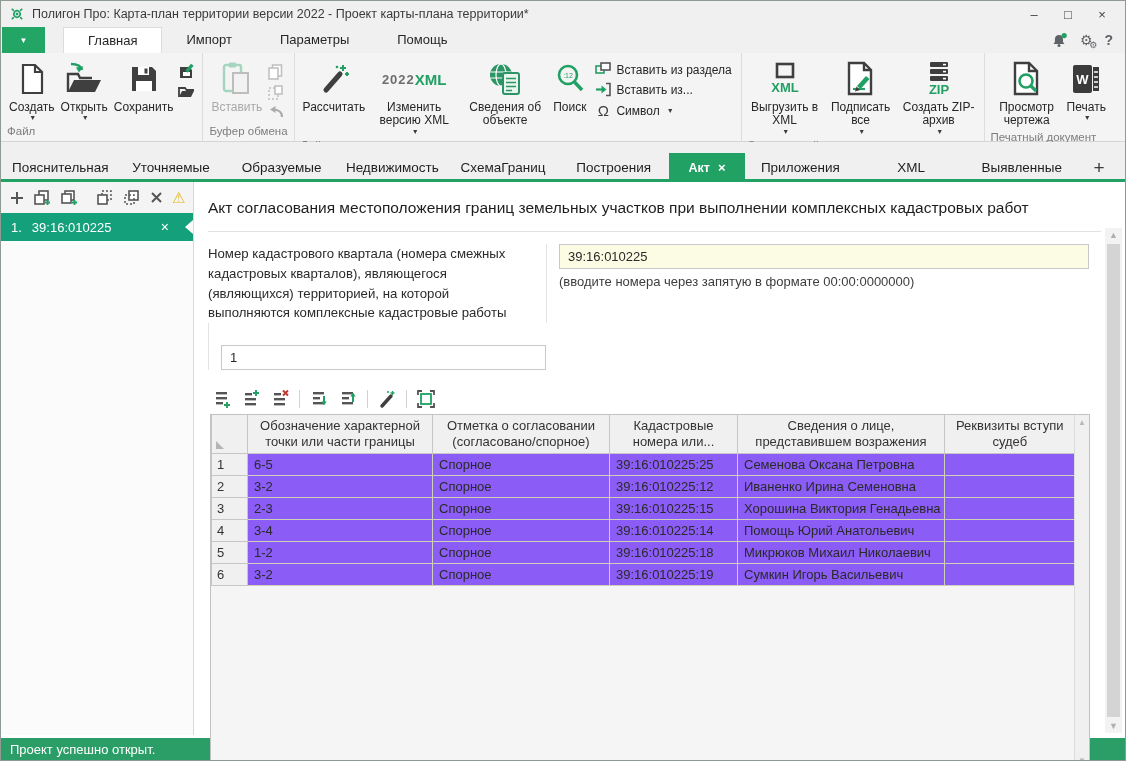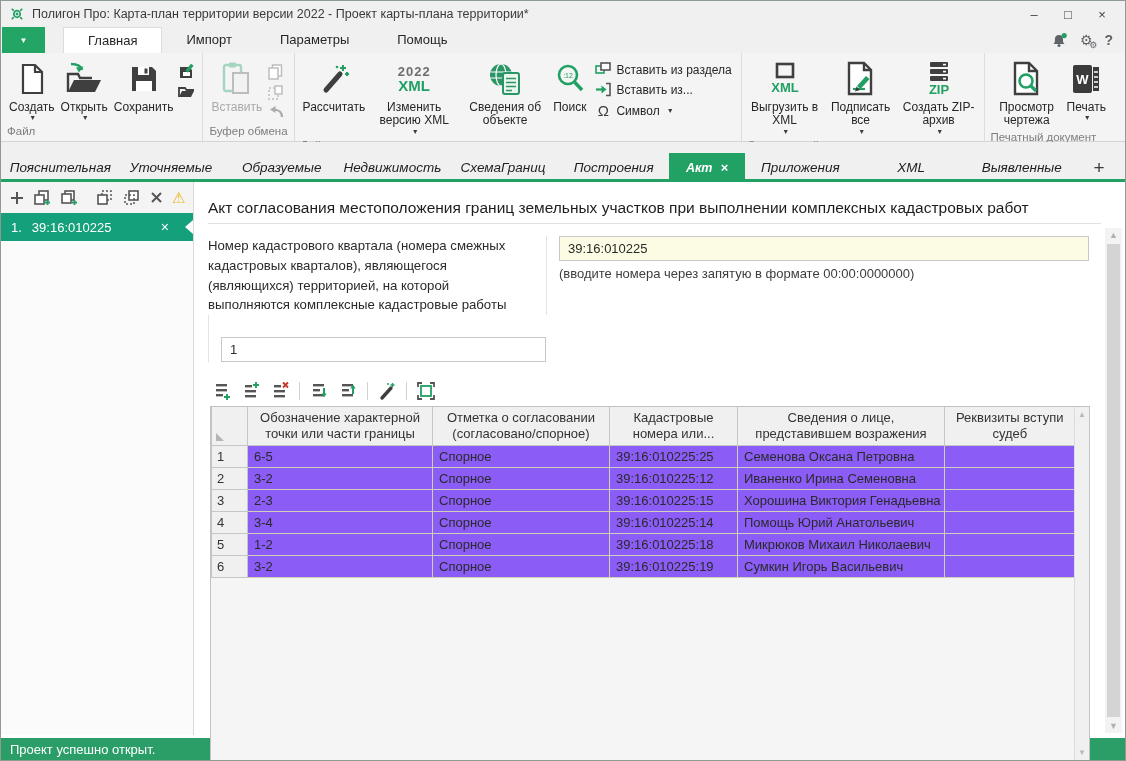--- a/index.html
+++ b/index.html
@@ -26,50 +26,50 @@
   .menu-right .help{ font-size:14px; color:#5f6368; font-weight:bold; }
   
   .ribbon{ height:89px; display:flex; background:#f4f4f4; border-bottom:1px solid #d5d5d5; flex:0 0 auto; }
   .rgroup{ display:flex; flex-direction:column; border-right:1px solid #ddd; }
   .rg-body{ flex:1; display:flex; align-items:flex-start; padding:4px 5px 0 5px; }
   .rg-label{ text-align:left; font-size:11.5px; color:#7d7d7d; padding:1px 6px 4px 6px; }
   .rbtn{ display:flex; flex-direction:column; align-items:center; text-align:center; padding:2px 3px; font-size:12px; line-height:1.12; color:#262626; }
   .rbtn .ricon{ height:40px; display:flex; align-items:center; justify-content:center; margin-bottom:2px; }
   .caret{ font-size:7px; color:#3c3c3c; display:inline-block; vertical-align:middle; margin-left:2px;}
   .rbtn.disabled{ color:#a9a9a9; }
-  .icon-xmlver{ display:flex; flex-direction:column; line-height:1; align-items:center; }
+  .icon-xmlver{ display:flex; flex-direction:row; line-height:1; align-items:center; }
   .icon-xmlver .top{ font-size:13px; font-weight:bold; color:#6d6d6d; letter-spacing:1px;}
   .icon-xmlver .bot{ font-size:15px; font-weight:bold; color:#21a064; }
   .rsmall-col{ display:flex; flex-direction:column; justify-content:flex-start; gap:5px; padding:5px 4px 0 6px; }
   .rsmall{ display:flex; align-items:center; gap:5px; font-size:12px; color:#262626; white-space:nowrap; }
   .rsmall .omega{ font-size:15px; color:#3c3c3c; width:16px; text-align:center;}
   .smallicons-col{ display:flex; flex-direction:column; gap:4px; padding:6px 2px 0 2px; }
   
   .ribbon-gap{ height:11px; flex:0 0 auto; background:#f0f0f0; }
   .doctabs{ height:29px; flex:0 0 auto; display:flex; align-items:stretch; position:relative; background:#f0f0f0; padding:0 4px; }
   .doctabs .underline{ position:absolute; left:0; right:0; bottom:0; height:3px; background:#21a164; }
-  .dtab{ flex:1; display:flex; align-items:center; justify-content:center; font-size:13.5px; color:#1f1f1f; white-space:nowrap;font-style:italic; }
+  .dtab{ flex:1; display:flex; align-items:center; justify-content:center; font-size:13.5px; color:#1f1f1f; white-space:nowrap; }
   .dtab.active{ flex:0 0 76px; background:#21a164; color:#fff; font-weight:bold; font-size:12.5px; gap:8px; }
   .dtab.active .tab-close{ font-weight:bold; font-size:13px; }
   .dtab-add{ flex:0 0 44px; display:flex; align-items:center; justify-content:center; font-size:19px; color:#3c3c3c; }
   
   .bodyarea{ flex:1 1 auto; display:flex; min-height:0; }
   .sidebar{ width:193px; flex:0 0 193px; background:#fbfbfb; border-right:1px solid #d9d9d9; display:flex; flex-direction:column; }
   .sb-toolbar{ height:31px; display:flex; align-items:center; gap:9px; padding:0 9px; background:#f4f4f4; }
   .sb-sep{ width:1px; height:16px; background:#cfcfcf; }
   .sb-ico{ width:18px; height:18px; display:flex; align-items:center; justify-content:center; }
   .sb-warning{ font-size:15px; color:#e8b516; }
   .sb-item{ height:28px; background:#13a07b; color:#fff; display:flex; align-items:center; padding:0 10px; font-size:13px; position:relative; }
   .sb-item .idx{ margin-right:10px; }
   .sb-item .close{ margin-left:auto; margin-right:14px; font-size:14px; }
   .sb-item .cur-arrow{ position:absolute; right:0; top:50%; margin-top:-7px; width:0; height:0;
       border-top:7px solid transparent; border-bottom:7px solid transparent; border-right:8px solid #fbfbfb; }
   
   .main{ flex:1 1 auto; background:#fff; position:relative; min-width:0; }
-  .heading-wrap{ margin:17px 24px 0 14px; padding-bottom:6px; border-bottom:1px solid #e1e1e1; }
+  .heading-wrap{ margin:17px 24px 0 14px; padding-bottom:14px; border-bottom:1px solid #e1e1e1; }
   .heading{ font-size:15.5px; color:#1d1d1d; white-space:nowrap; }
   .form{ display:grid; grid-template-columns:338px 1fr; margin:12px 36px 0 14px; }
   .f-label{ font-size:13.2px; color:#2a2a2a; line-height:1.5; padding-right:14px; }
   .f-cell{ border-left:1px solid #e3e3e3; padding-left:12px; }
   .f-input{ width:100%; height:25px; border:1px solid #c9c9c9; font-family:"Liberation Sans",sans-serif;
             font-size:13px; padding:0 8px; color:#2a2a2a; outline:none; }
   .f-input.yellow{ background:#fcfbe3; }
   .f-hint{ font-size:13px; color:#3d3d3d; margin-top:5px; }
   .row2{ padding-top:22px; }
   

